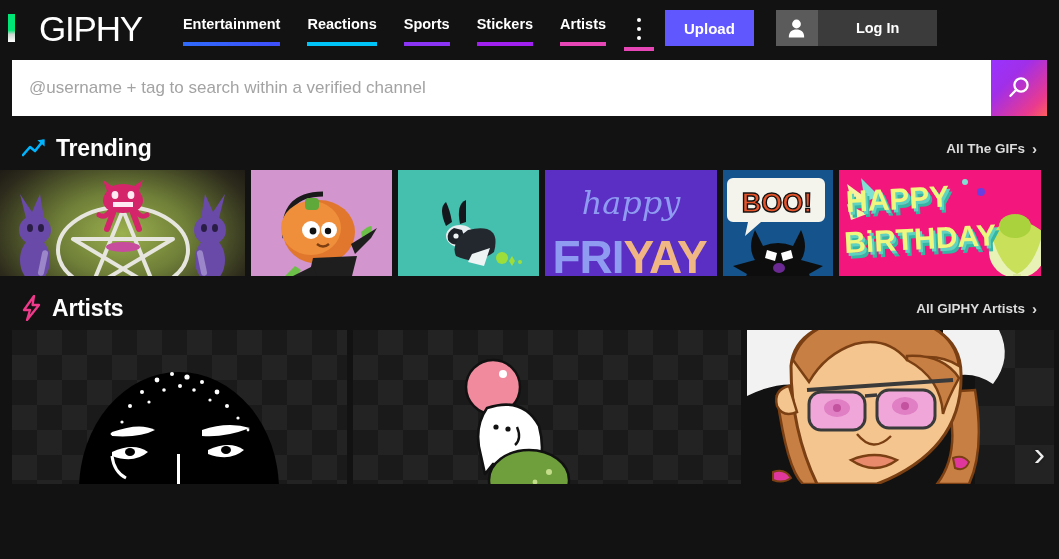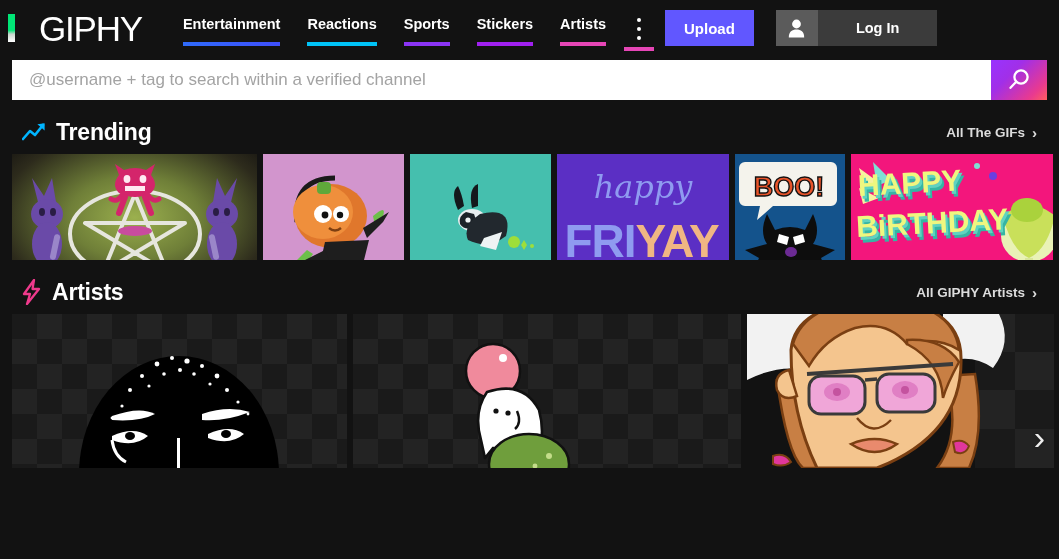--- a/index.html
+++ b/index.html
@@ -116,21 +116,21 @@
     font-size: 14.5px;
     font-weight: bold;
     display: flex; align-items: center; justify-content: center;
     padding: 0 38px;
     cursor: pointer;
   }
 
   
   .searchbar {
     margin: 4px 12px 0 12px;
-    height: 40px;
+    height: 56px;
     display: flex;
     background: #fff;
   }
   .search-input {
     flex: 1;
     border: none;
     outline: none;
     font-size: 17px;
     color: #555;
     padding-left: 17px;
@@ -168,21 +168,21 @@
     font-weight: bold;
     display: flex;
     align-items: center;
     cursor: pointer;
   }
   .sec-link .chev { margin-left: 7px; font-size: 15px; font-weight: bold; }
 
   
   .row-trending {
     display: flex;
-    padding: 0 12px;
+    padding: 0 0;
     gap: 6px;
     height: 106px;
     overflow: hidden;
   }
   .tile { position: relative; overflow: hidden; flex: none; height: 141px; }
 
   
   .t1 { width: 245px; background: radial-gradient(ellipse at 50% 45%, #9bb04e 0%, #6f7f38 38%, #2d2b1c 78%, #141210 100%); }
   .t1 .penta {
     position: absolute; left: 50%; top: 57%; transform: translate(-50%,-50%);

